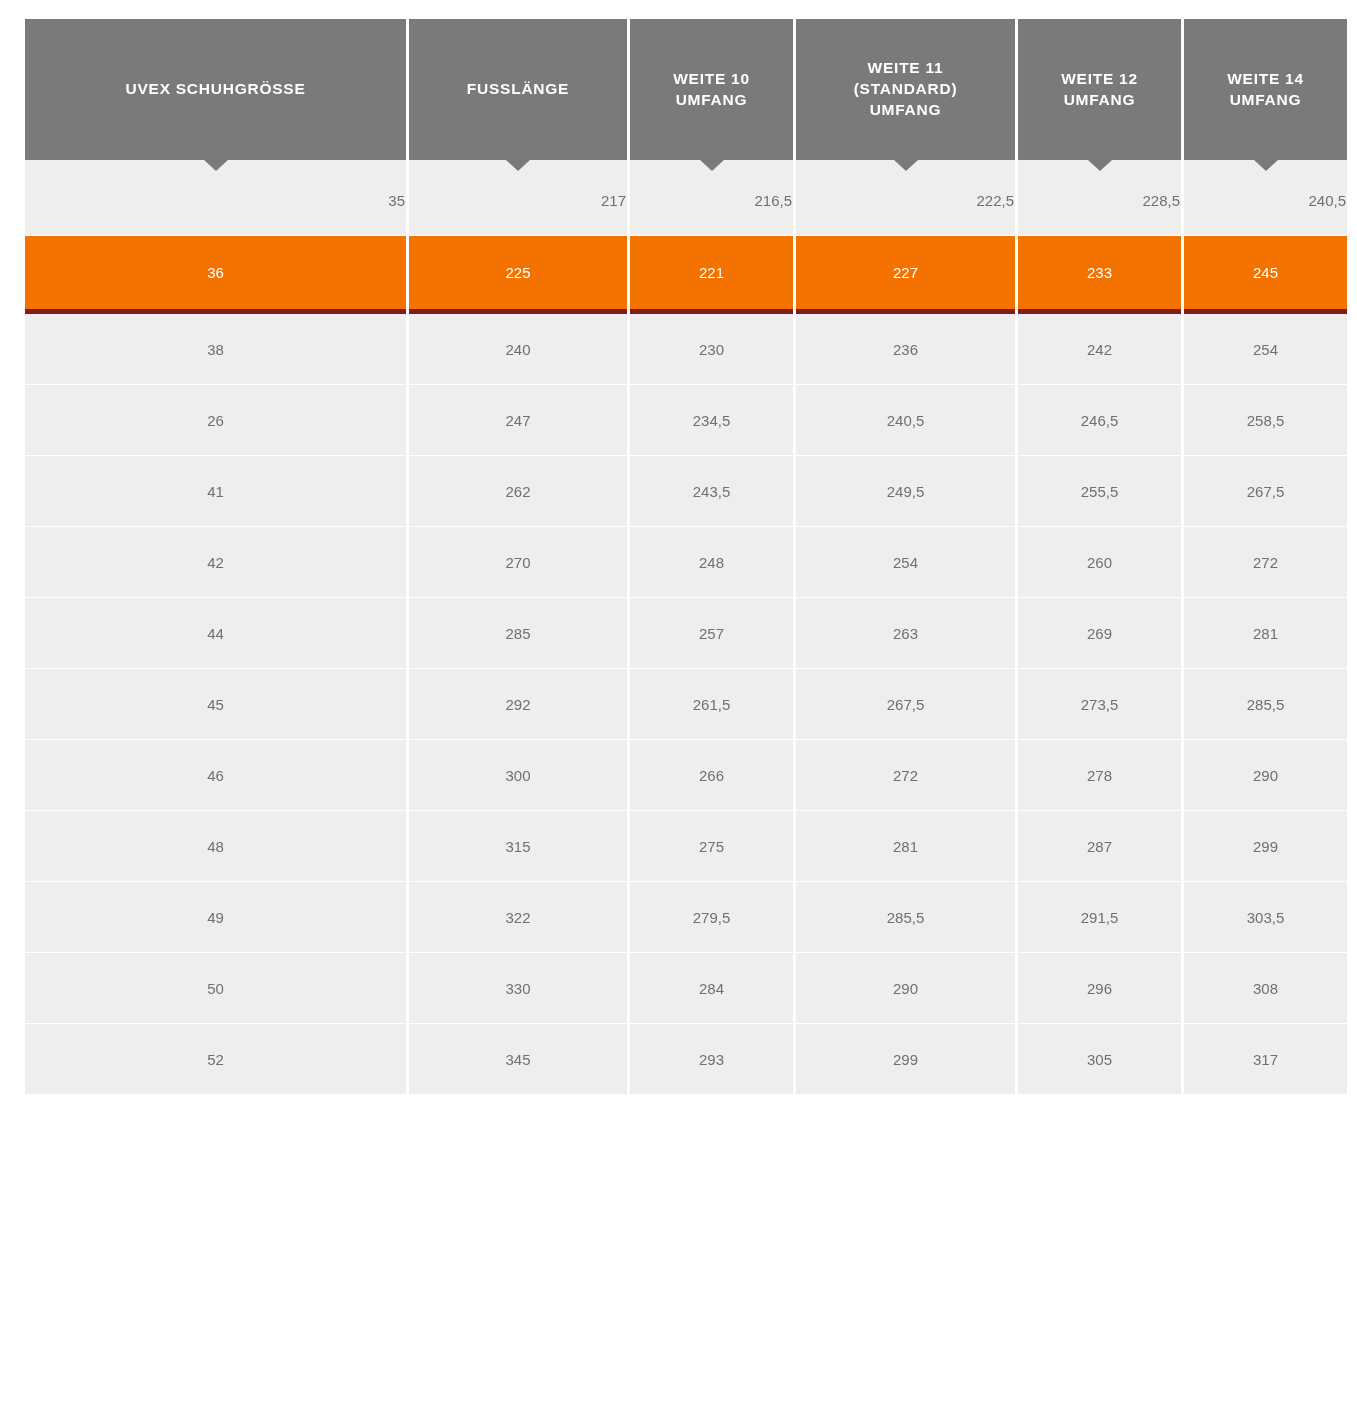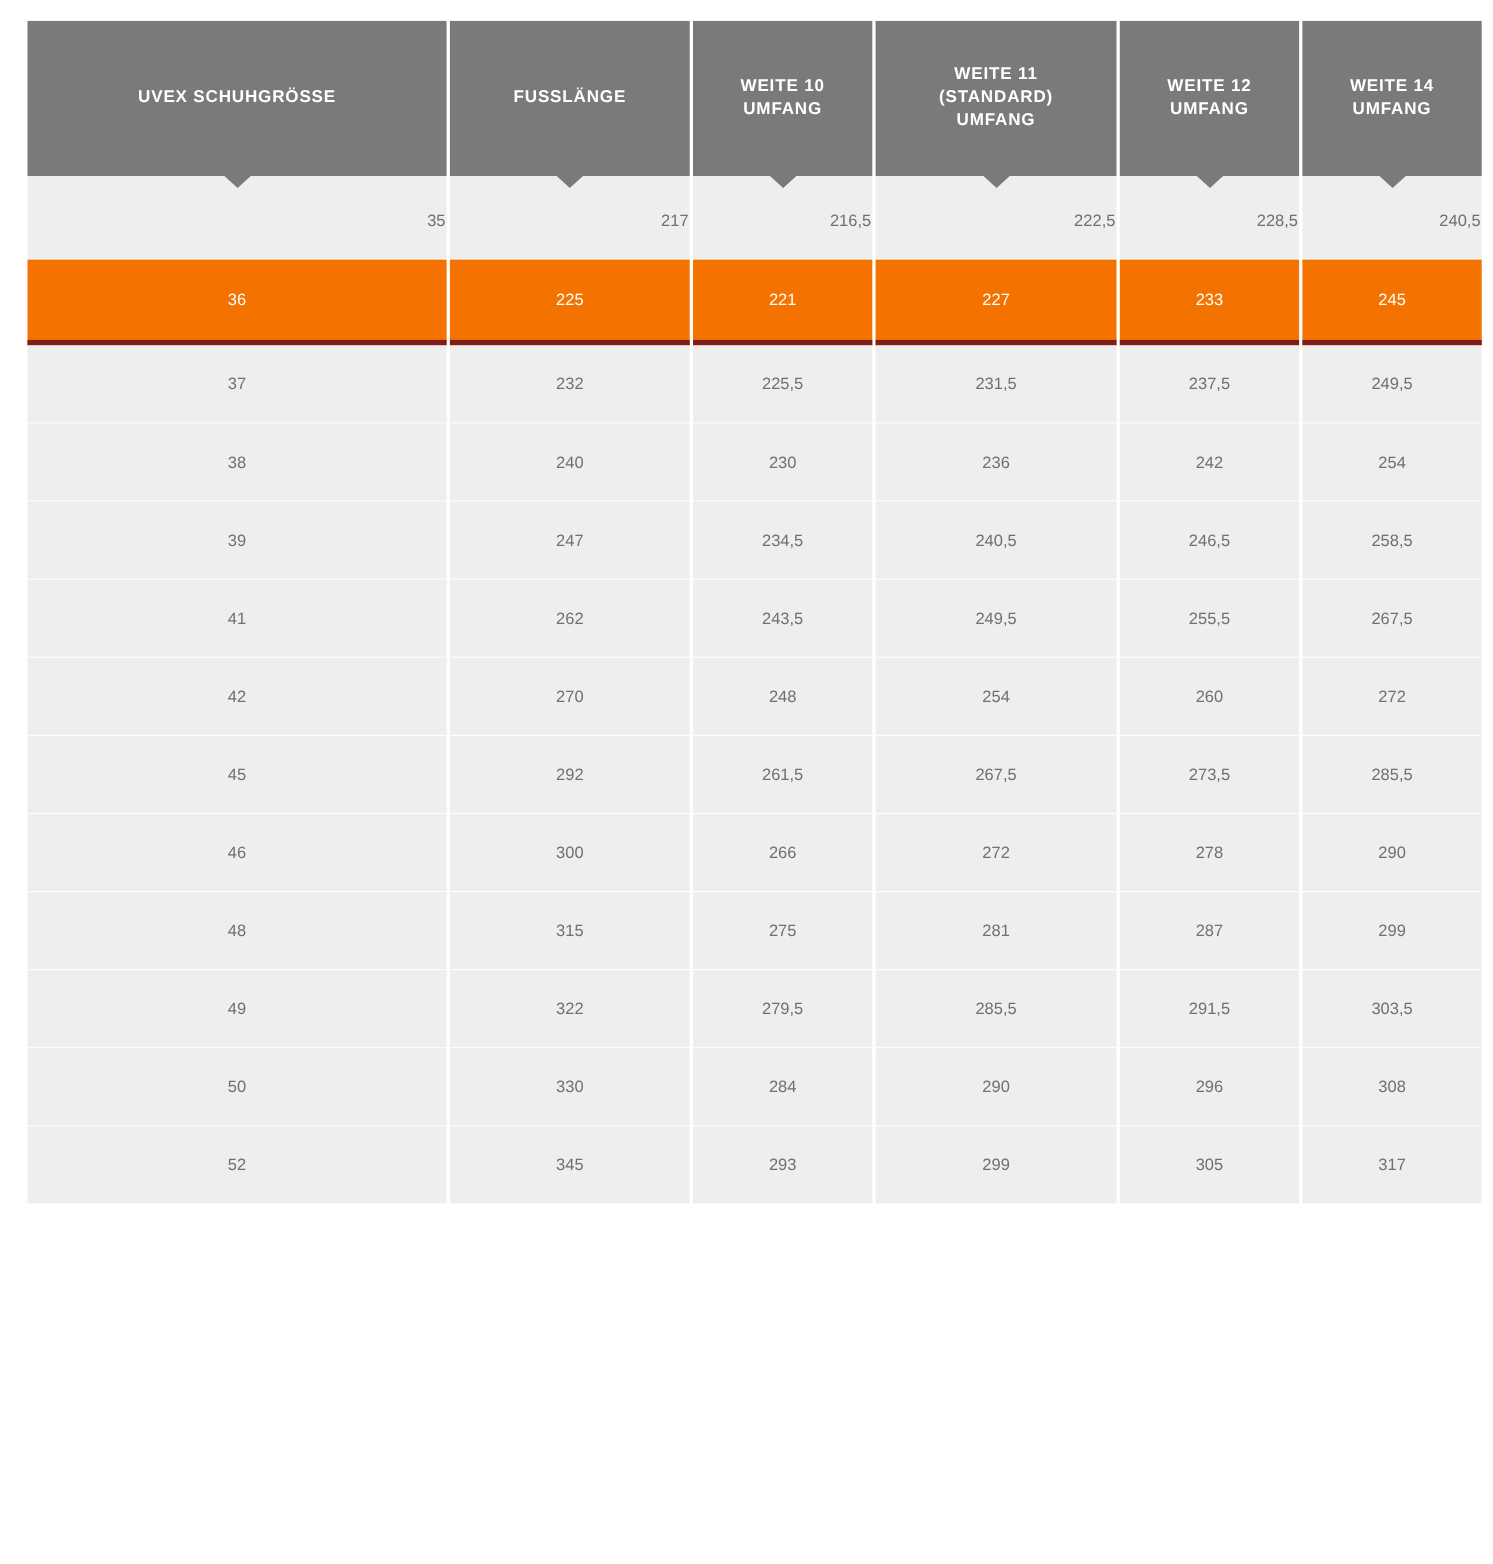--- a/index.html
+++ b/index.html
@@ -144,37 +144,29 @@
         </tr>
         <tr class="highlight">
           <td>36</td>
           <td>225</td>
           <td>221</td>
           <td>227</td>
           <td>233</td>
           <td>245</td>
         </tr>
         <tr>
-          <td>37</td>
-          <td>232</td>
-          <td>225,5</td>
-          <td>231,5</td>
-          <td>237,5</td>
-          <td>249,5</td>
-        </tr>
-        <tr>
           <td>38</td>
           <td>240</td>
           <td>230</td>
           <td>236</td>
           <td>242</td>
           <td>254</td>
         </tr>
         <tr>
-          <td>39</td>
+          <td>26</td>
           <td>247</td>
           <td>234,5</td>
           <td>240,5</td>
           <td>246,5</td>
           <td>258,5</td>
         </tr>
         <tr>
           <td>41</td>
           <td>262</td>
           <td>243,5</td>
@@ -184,20 +176,28 @@
         </tr>
         <tr>
           <td>42</td>
           <td>270</td>
           <td>248</td>
           <td>254</td>
           <td>260</td>
           <td>272</td>
         </tr>
         <tr>
+          <td>44</td>
+          <td>285</td>
+          <td>257</td>
+          <td>263</td>
+          <td>269</td>
+          <td>281</td>
+        </tr>
+        <tr>
           <td>45</td>
           <td>292</td>
           <td>261,5</td>
           <td>267,5</td>
           <td>273,5</td>
           <td>285,5</td>
         </tr>
         <tr>
           <td>46</td>
           <td>300</td>

